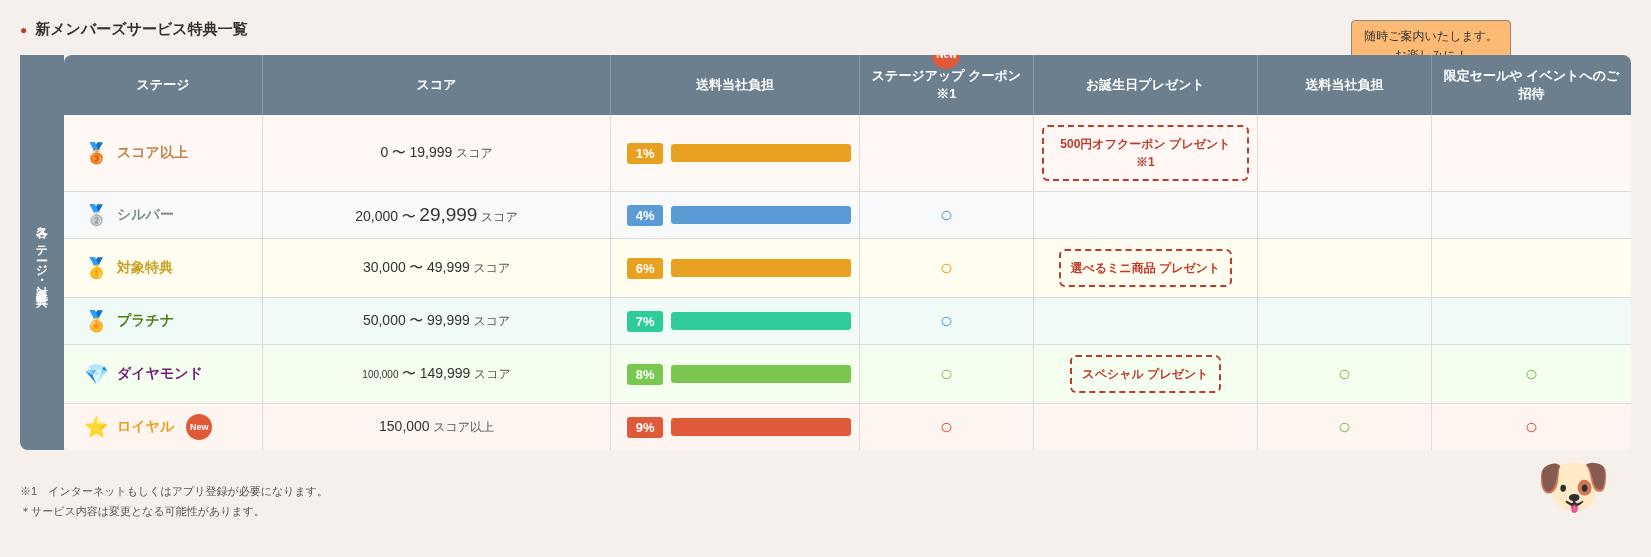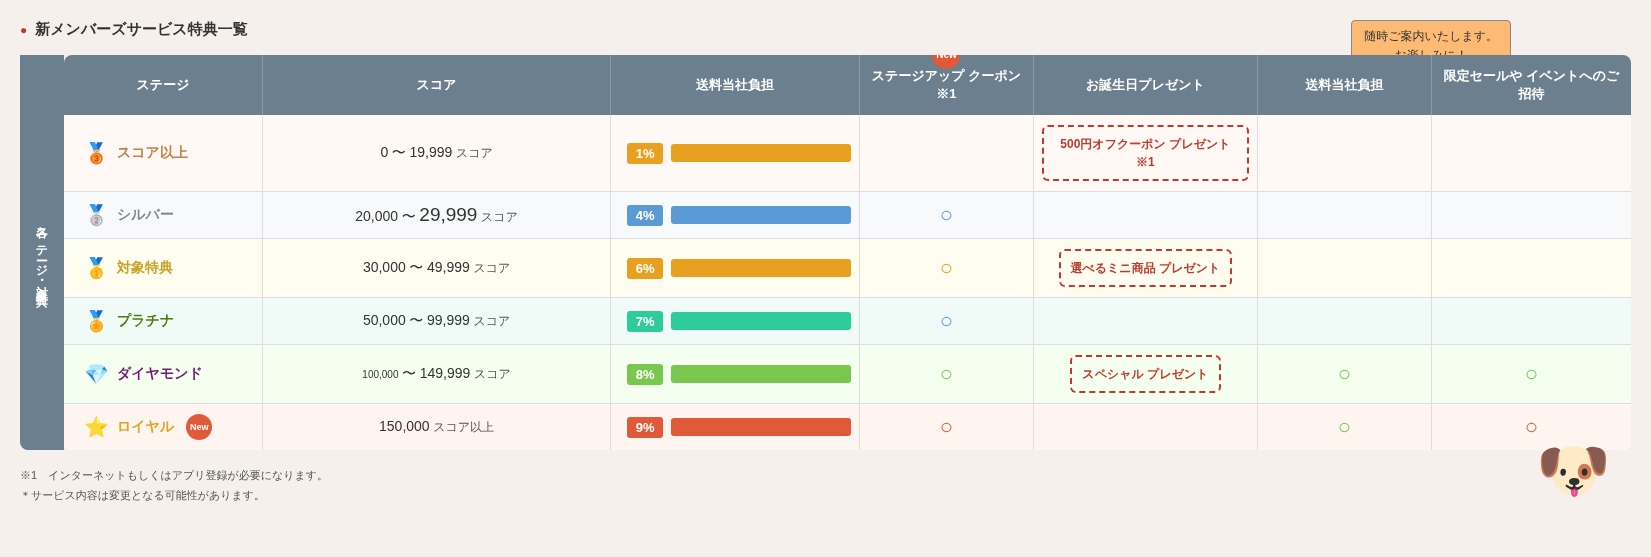--- a/index.html
+++ b/index.html
@@ -212,21 +212,21 @@
       padding: 10px 6px;
       border-radius: 0 0 0 8px;
       min-width: 44px;
       line-height: 1.5;
     }
     .main-table-wrap {
       flex: 1;
     }
 
     .footnotes {
-      margin-top: 16px;
+      margin-top: 32px;
       font-size: 11px;
       color: #555;
       line-height: 1.8;
     }
 
     .new-badge-inline {
       display: inline-block;
       background: #e05a3a;
       color: white;
       font-size: 9px;

